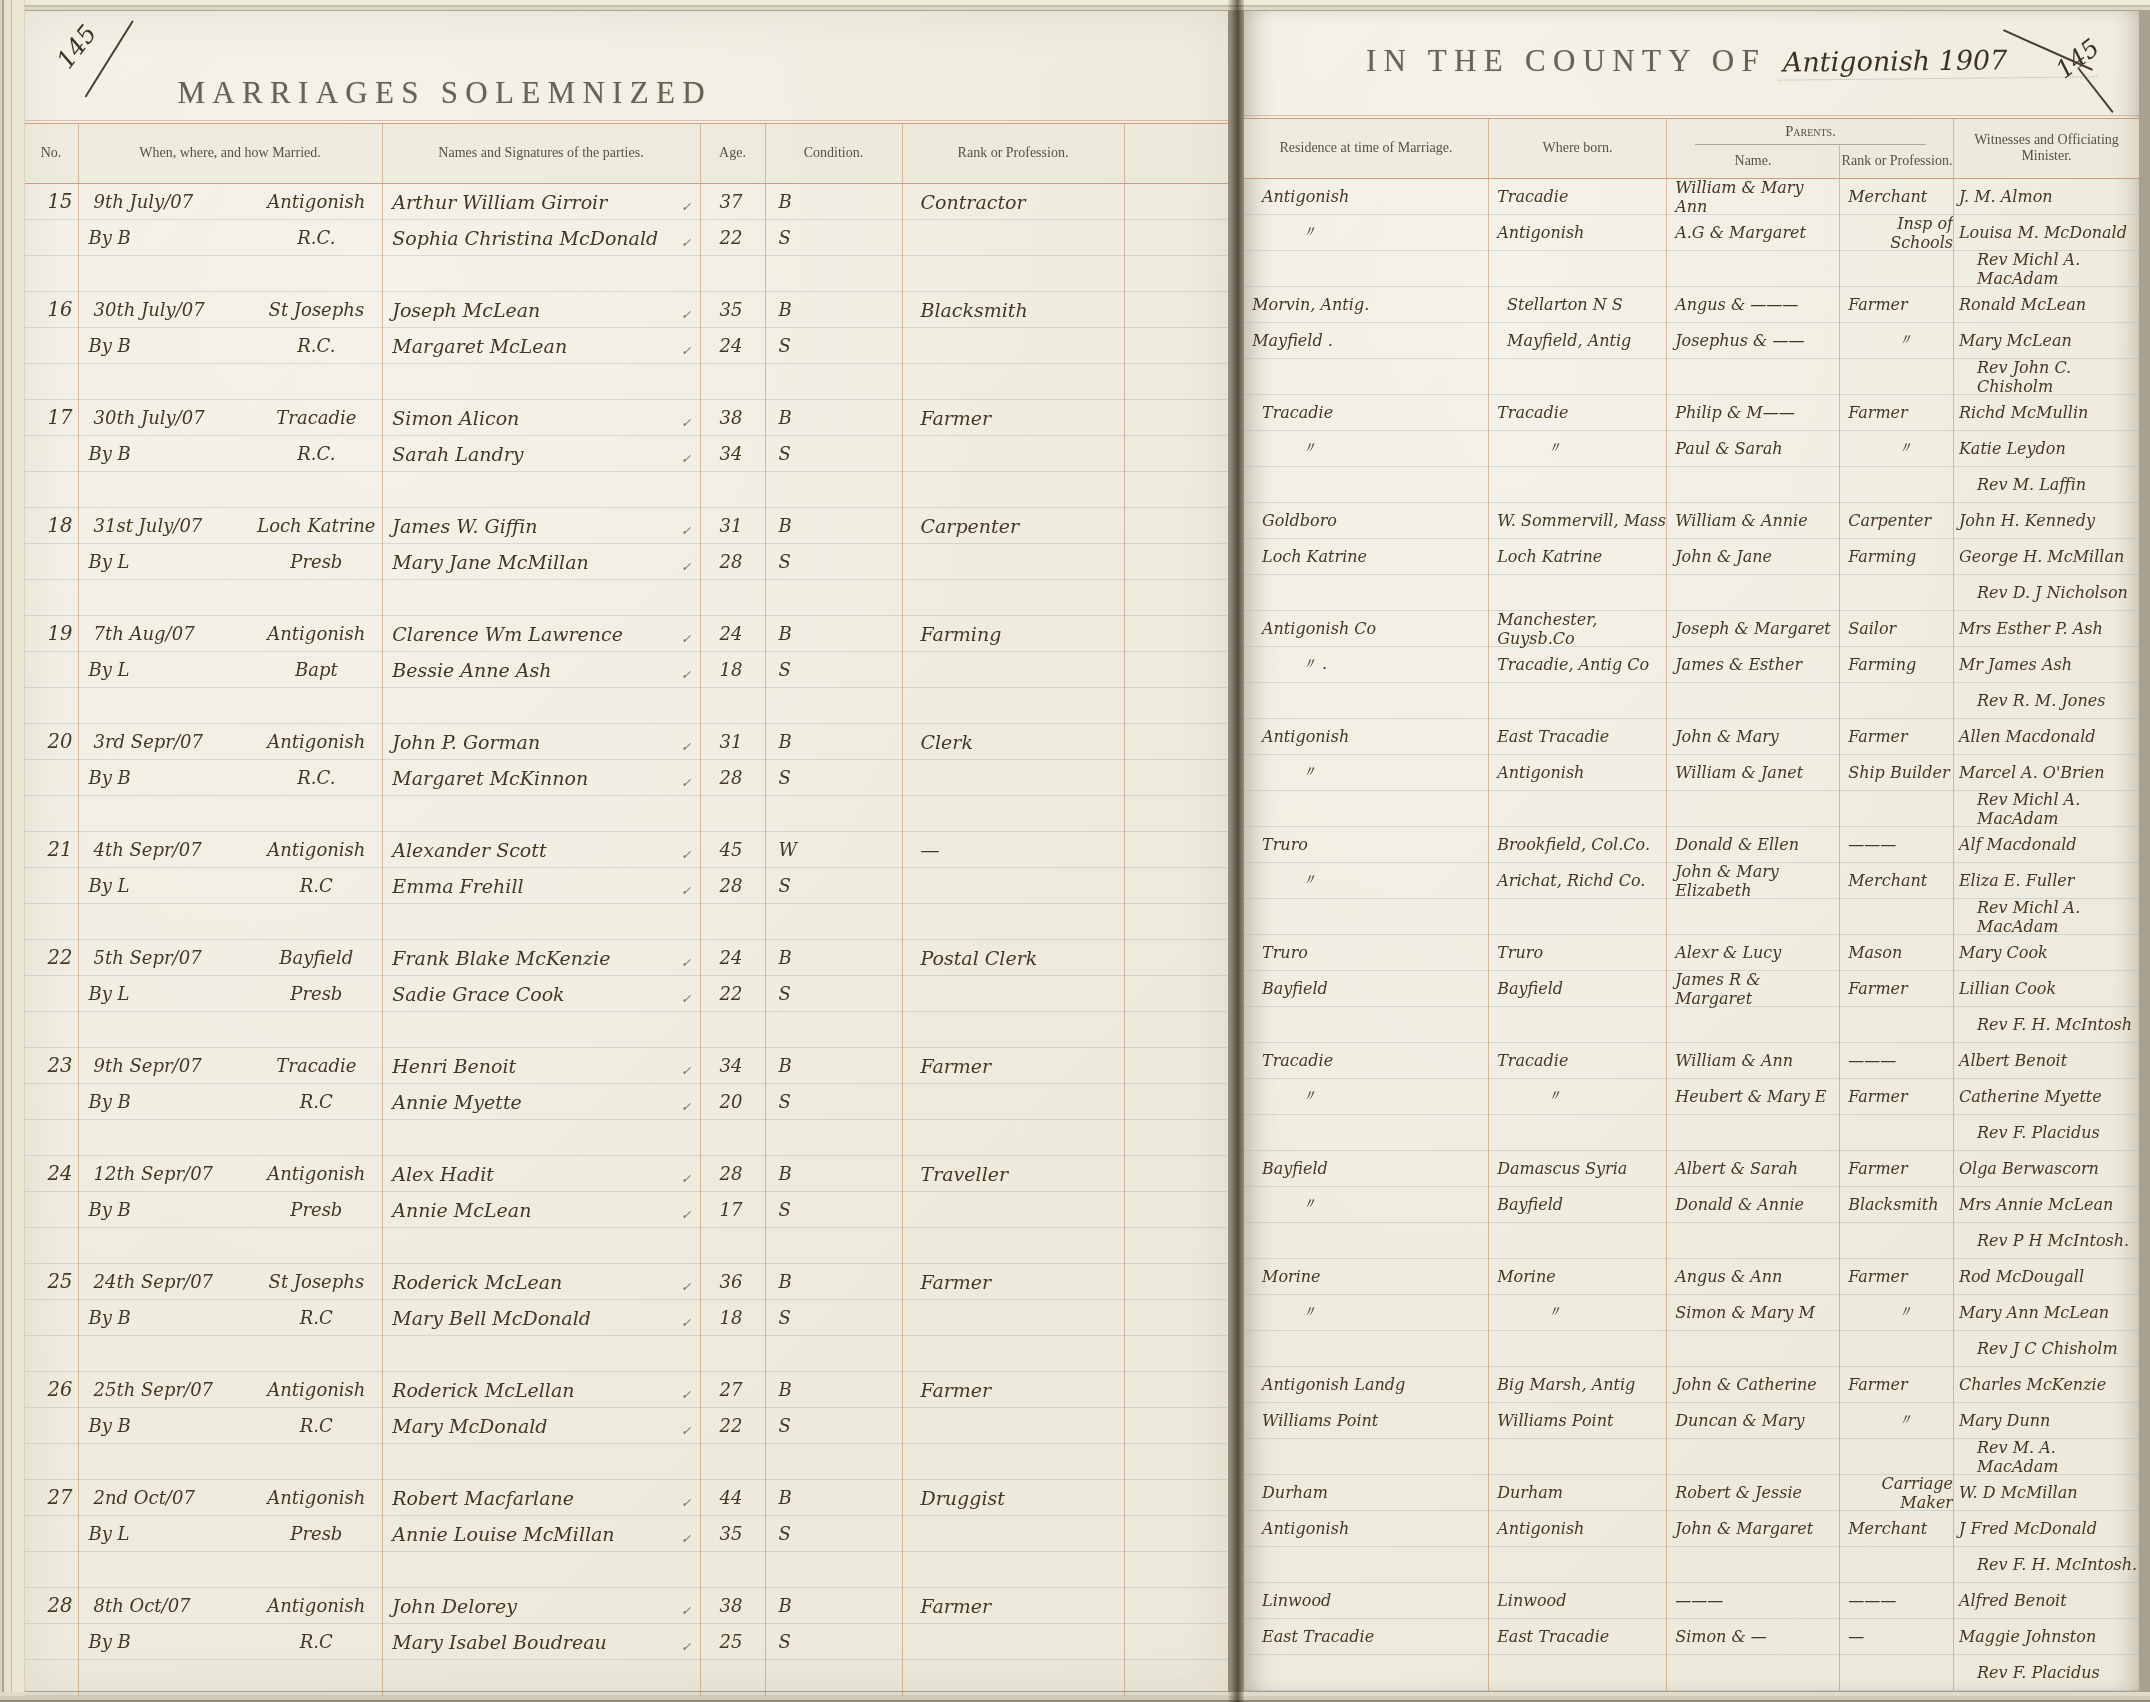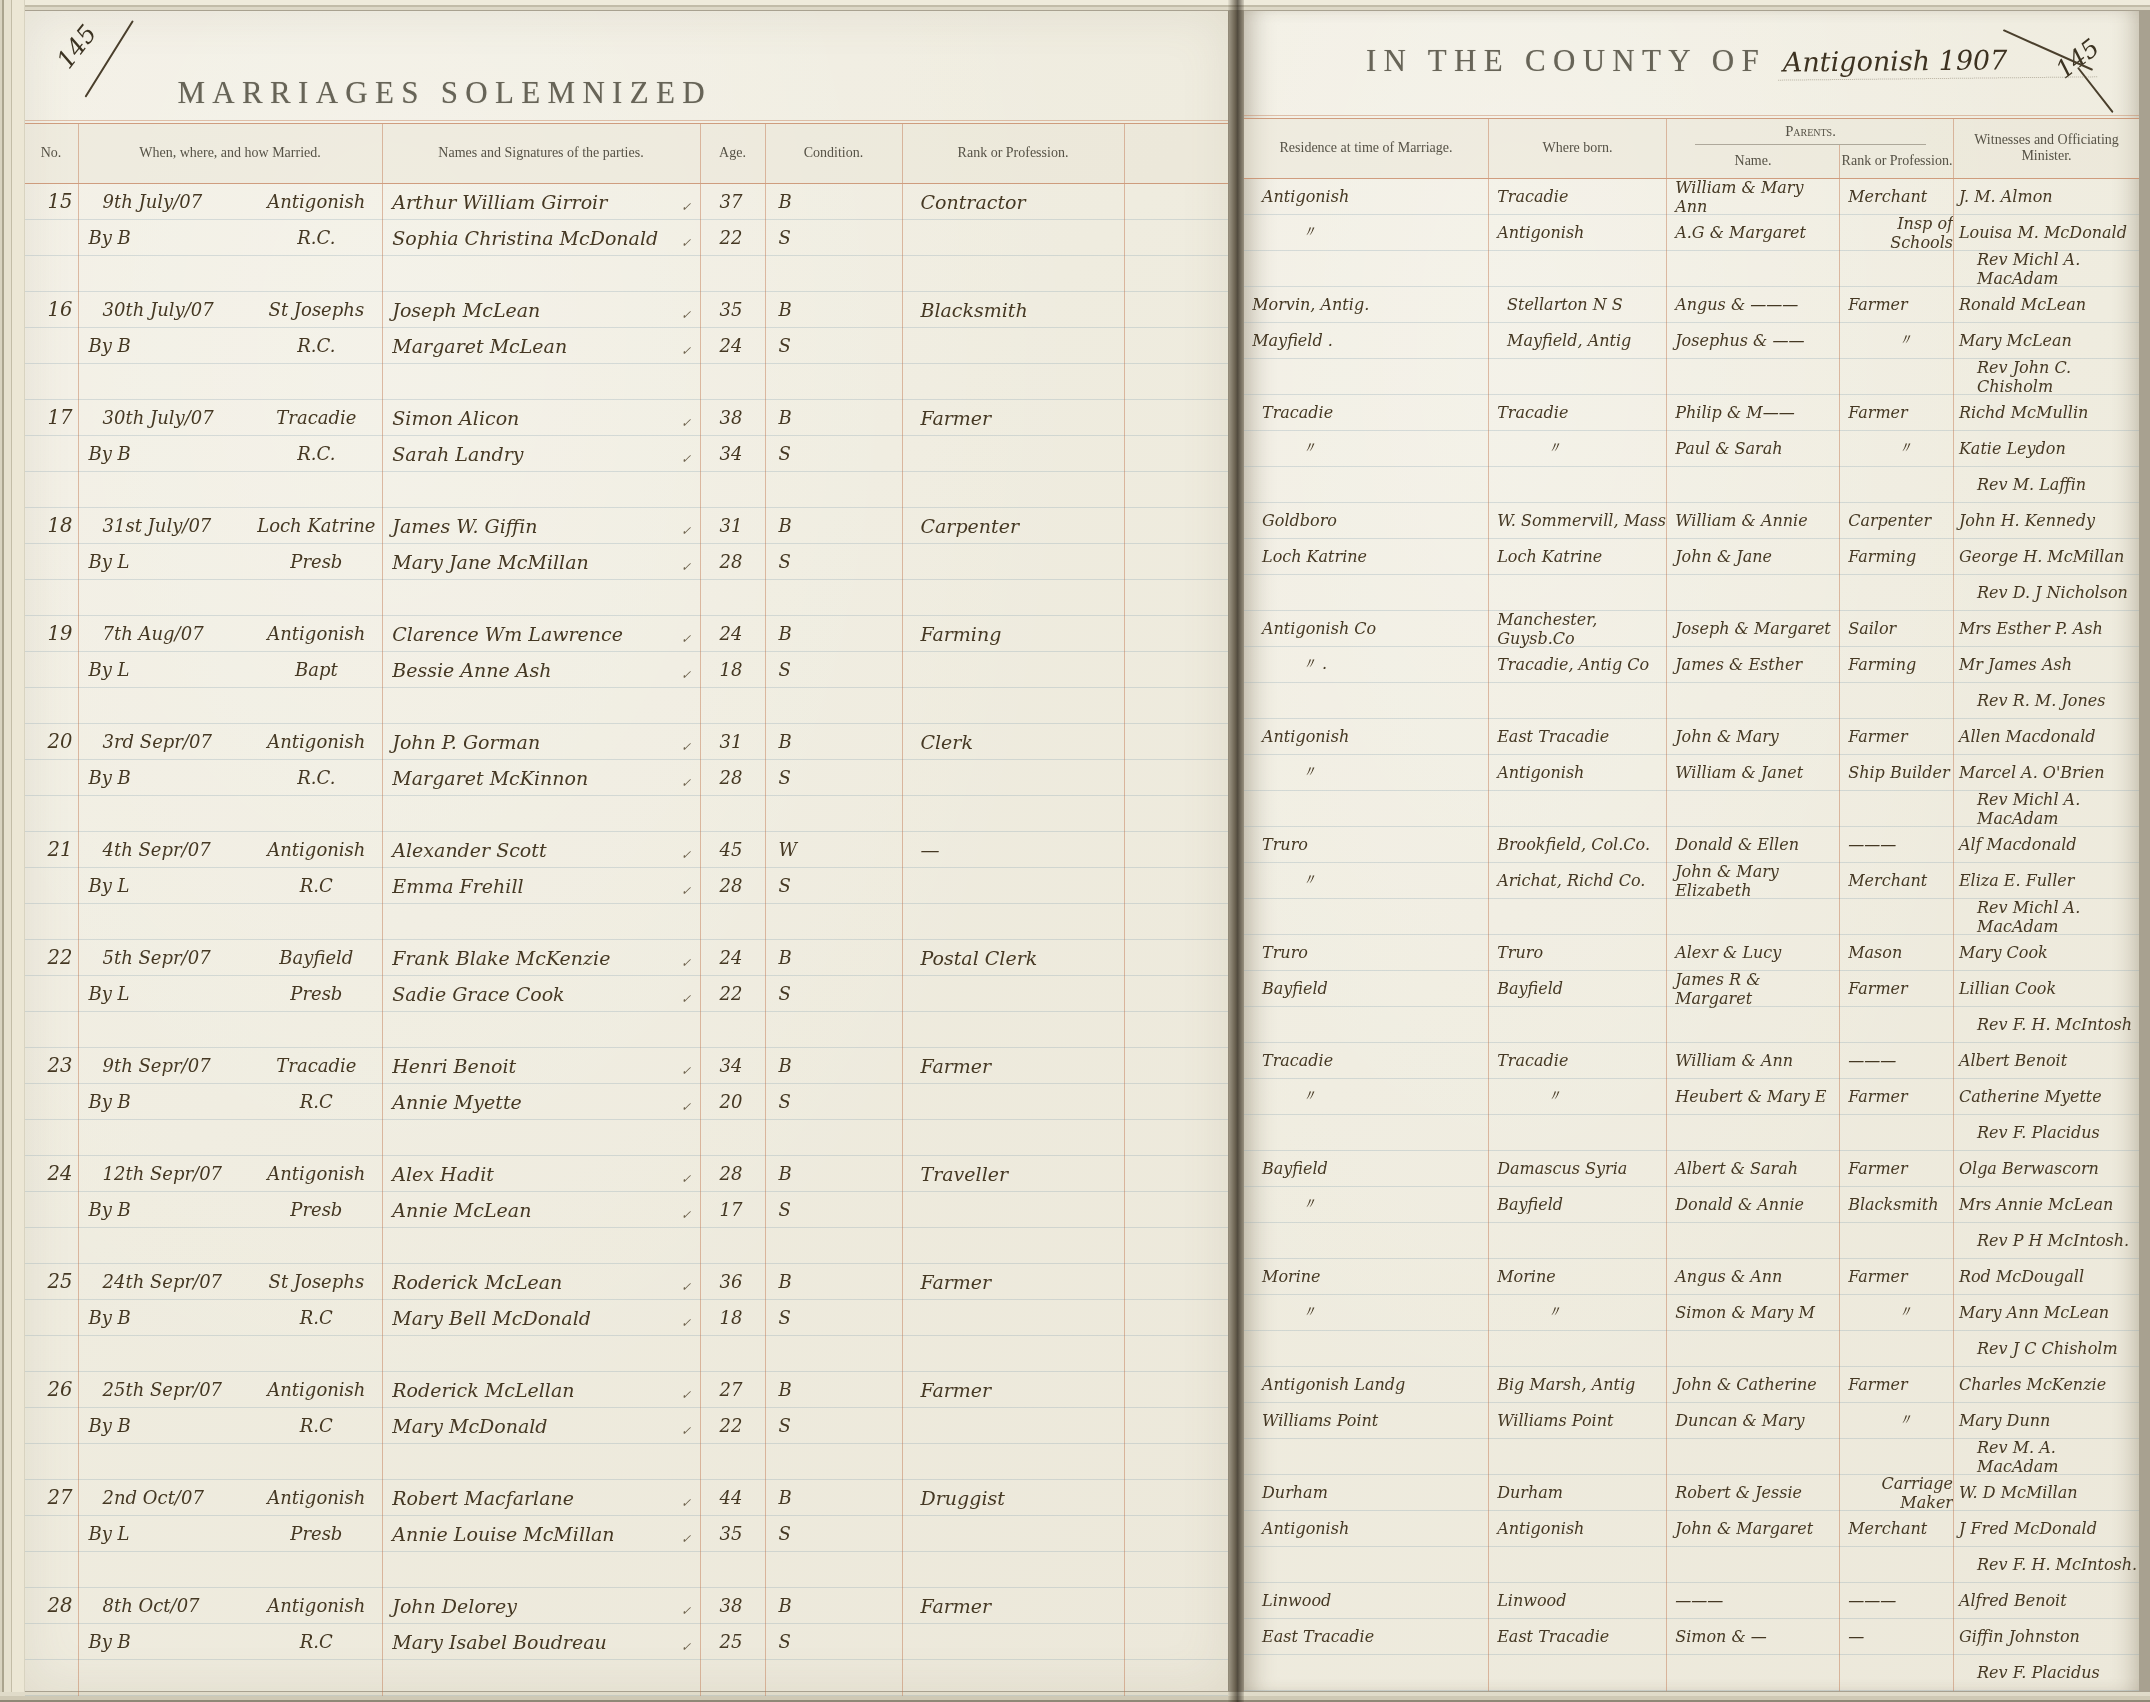--- a/index.html
+++ b/index.html
@@ -75,21 +75,21 @@
     background:repeating-linear-gradient(to bottom,transparent 0 35px,rgba(140,165,178,.30) 35px 36px);}
   .rec{display:grid;height:108px;}
   .cell{border-right:0.8px solid rgba(190,115,75,.45);display:flex;flex-direction:column;overflow:hidden;}
   .cell.noline{border-right:none;}
   .line{height:36px;display:flex;align-items:center;}
   .hw{font-family:"DejaVu Serif",serif;font-style:italic;color:#453823;}
   .lpage-hw{font-size:19px;}
   .rpage-hw{font-size:16px;}
   .c-no .line{justify-content:center;font-size:19.6px;padding-left:18px;}
   .wgrid{display:grid;grid-template-columns:57% 43%;grid-auto-rows:36px;}
-  .wgrid .date{padding-left:24px;font-size:18px;}
+  .wgrid .date{padding-left:15px;font-size:18px;}
   .wgrid .by{padding-left:10px;font-size:18px;}
   .wgrid .mid{justify-content:center;text-align:center;font-size:18px;}
   .wgrid > div{display:flex;align-items:center;}
   .c-names .line{justify-content:space-between;padding:0 8.2px 0 9.8px;}
   .chk{font-size:12.2px;color:#5a4d36;opacity:.85;transform:translateY(4.9px);}
   .c-age .line{padding-left:19px;font-size:18px;}
   .c-cond .line{padding-left:13px;font-size:18px;}
   .c-rank .line{padding-left:18px;}
   .c-res .line{padding-left:18px;}
   .c-born .line{padding-left:8.2px;}
@@ -980,19 +980,19 @@
     <div class="cell c-pname">
       <div class="line hw rpage-hw">———</div>
       <div class="line hw rpage-hw">Simon &amp; —</div>
     </div>
     <div class="cell c-prank">
       <div class="line hw rpage-hw">———</div>
       <div class="line hw rpage-hw">—</div>
     </div>
     <div class="cell c-wit noline">
       <div class="line hw rpage-hw">Alfred Benoit</div>
-      <div class="line hw rpage-hw">Giffin Johnston</div>
+      <div class="line hw rpage-hw">Maggie Johnston</div>
       <div class="line hw rpage-hw l3">Rev F. Placidus</div>
     </div>
   </div>
 </div>
 </div>
 
 
 </body></html>

